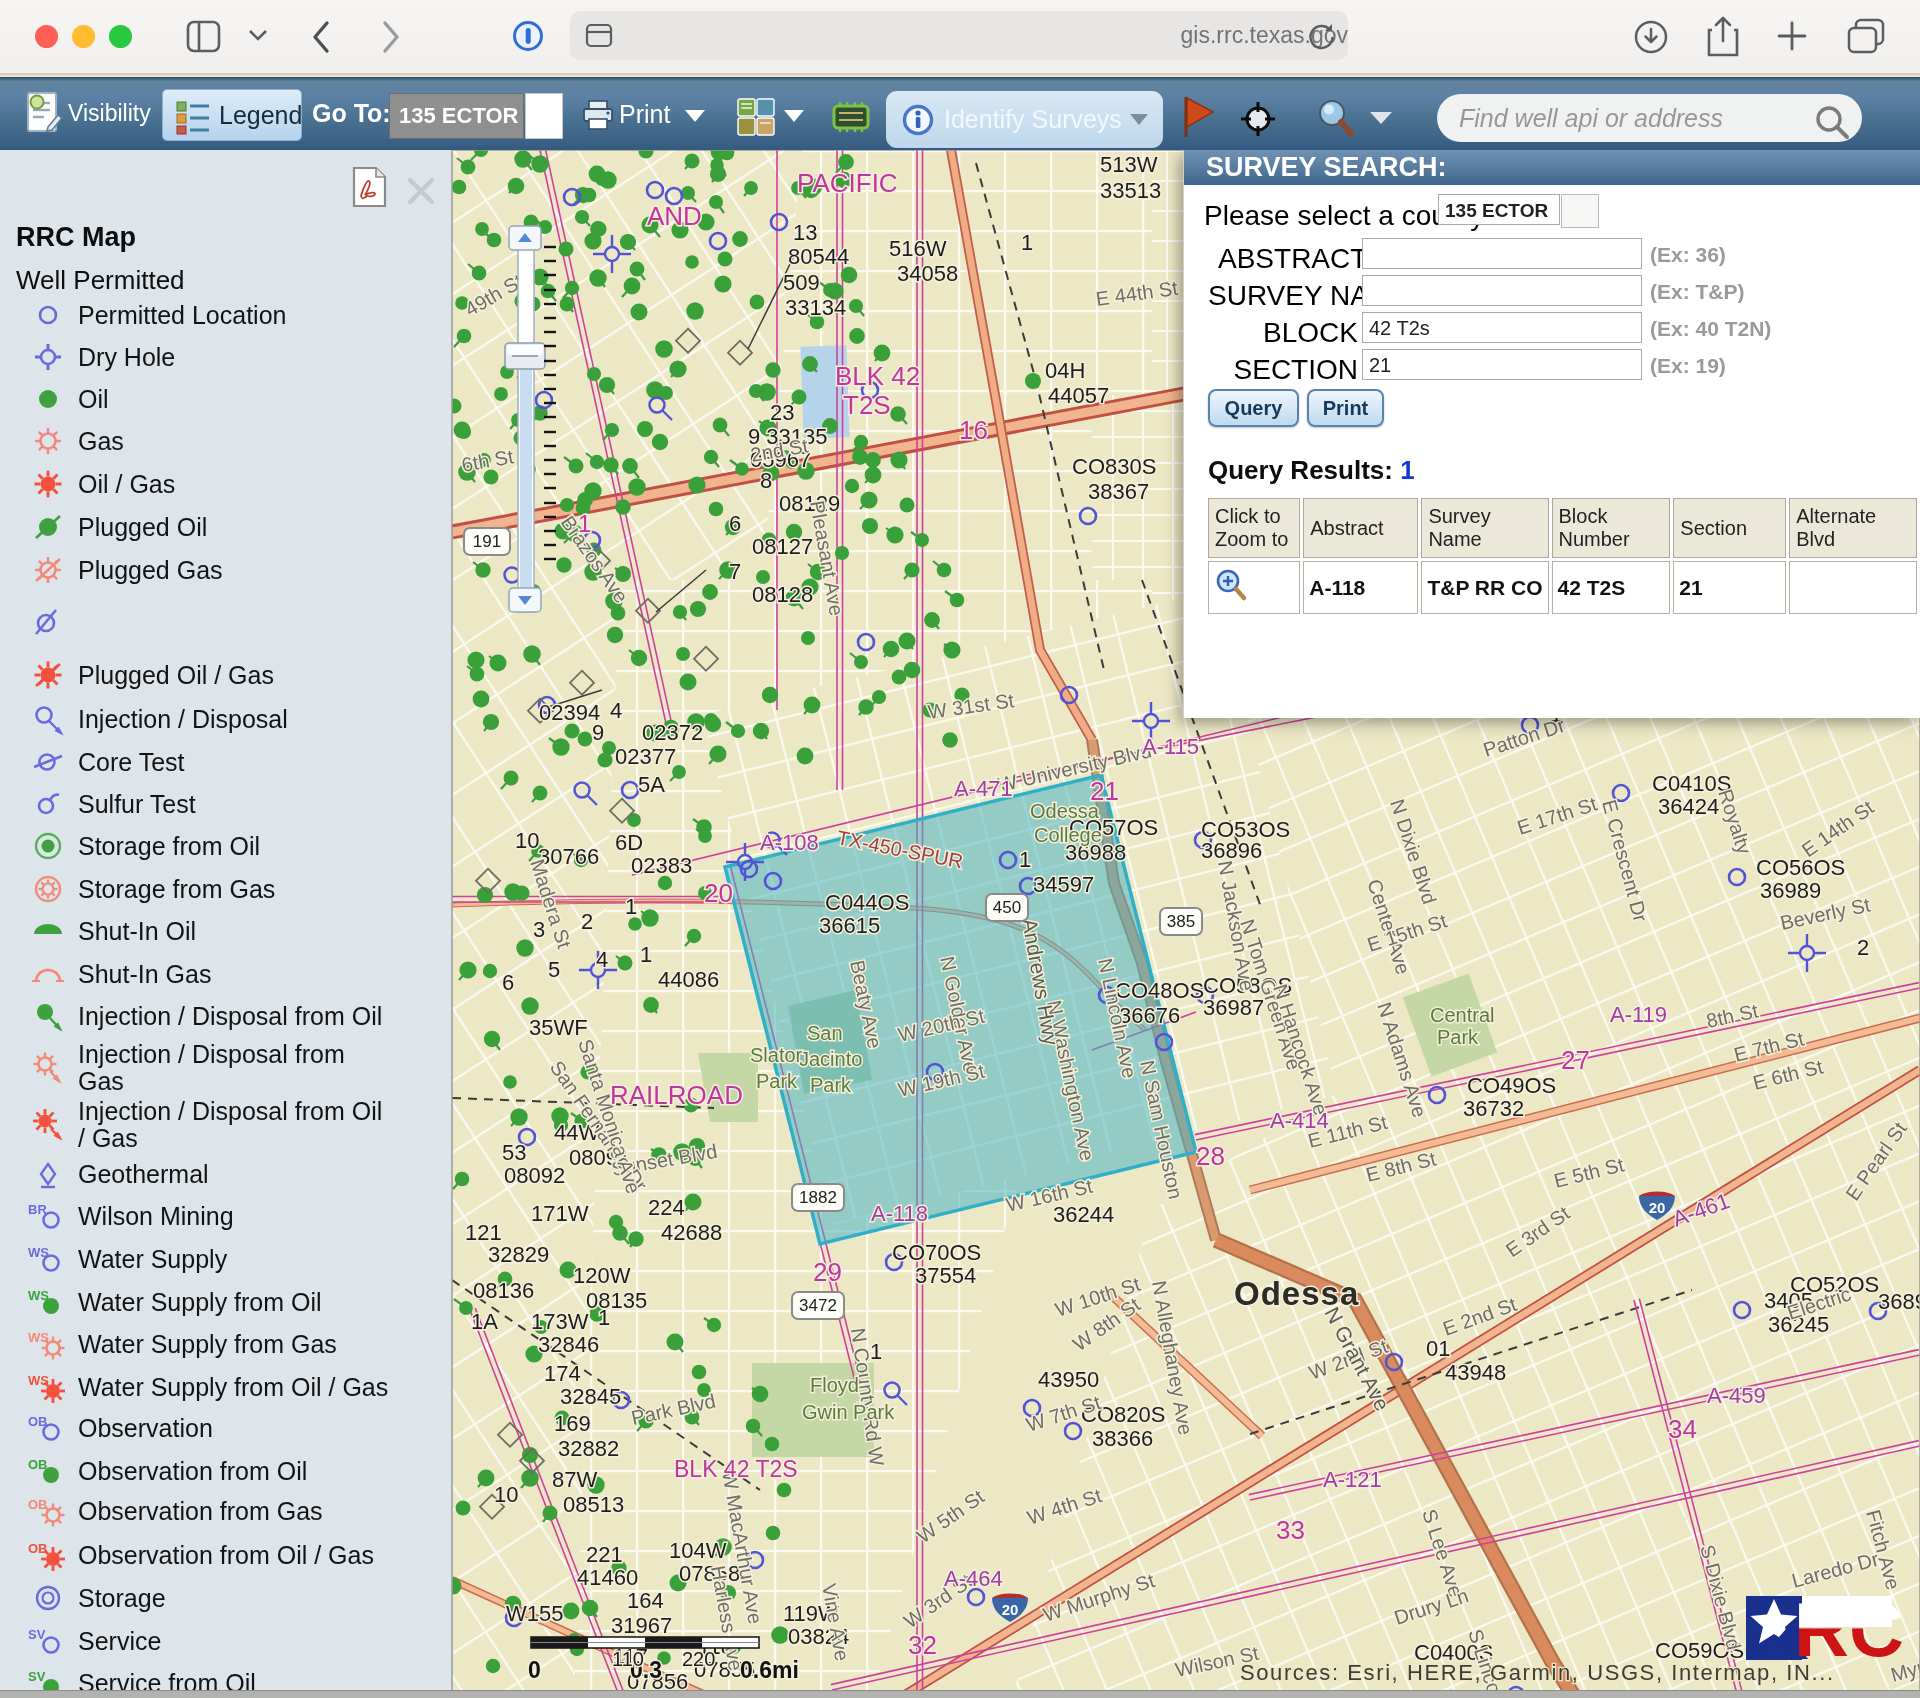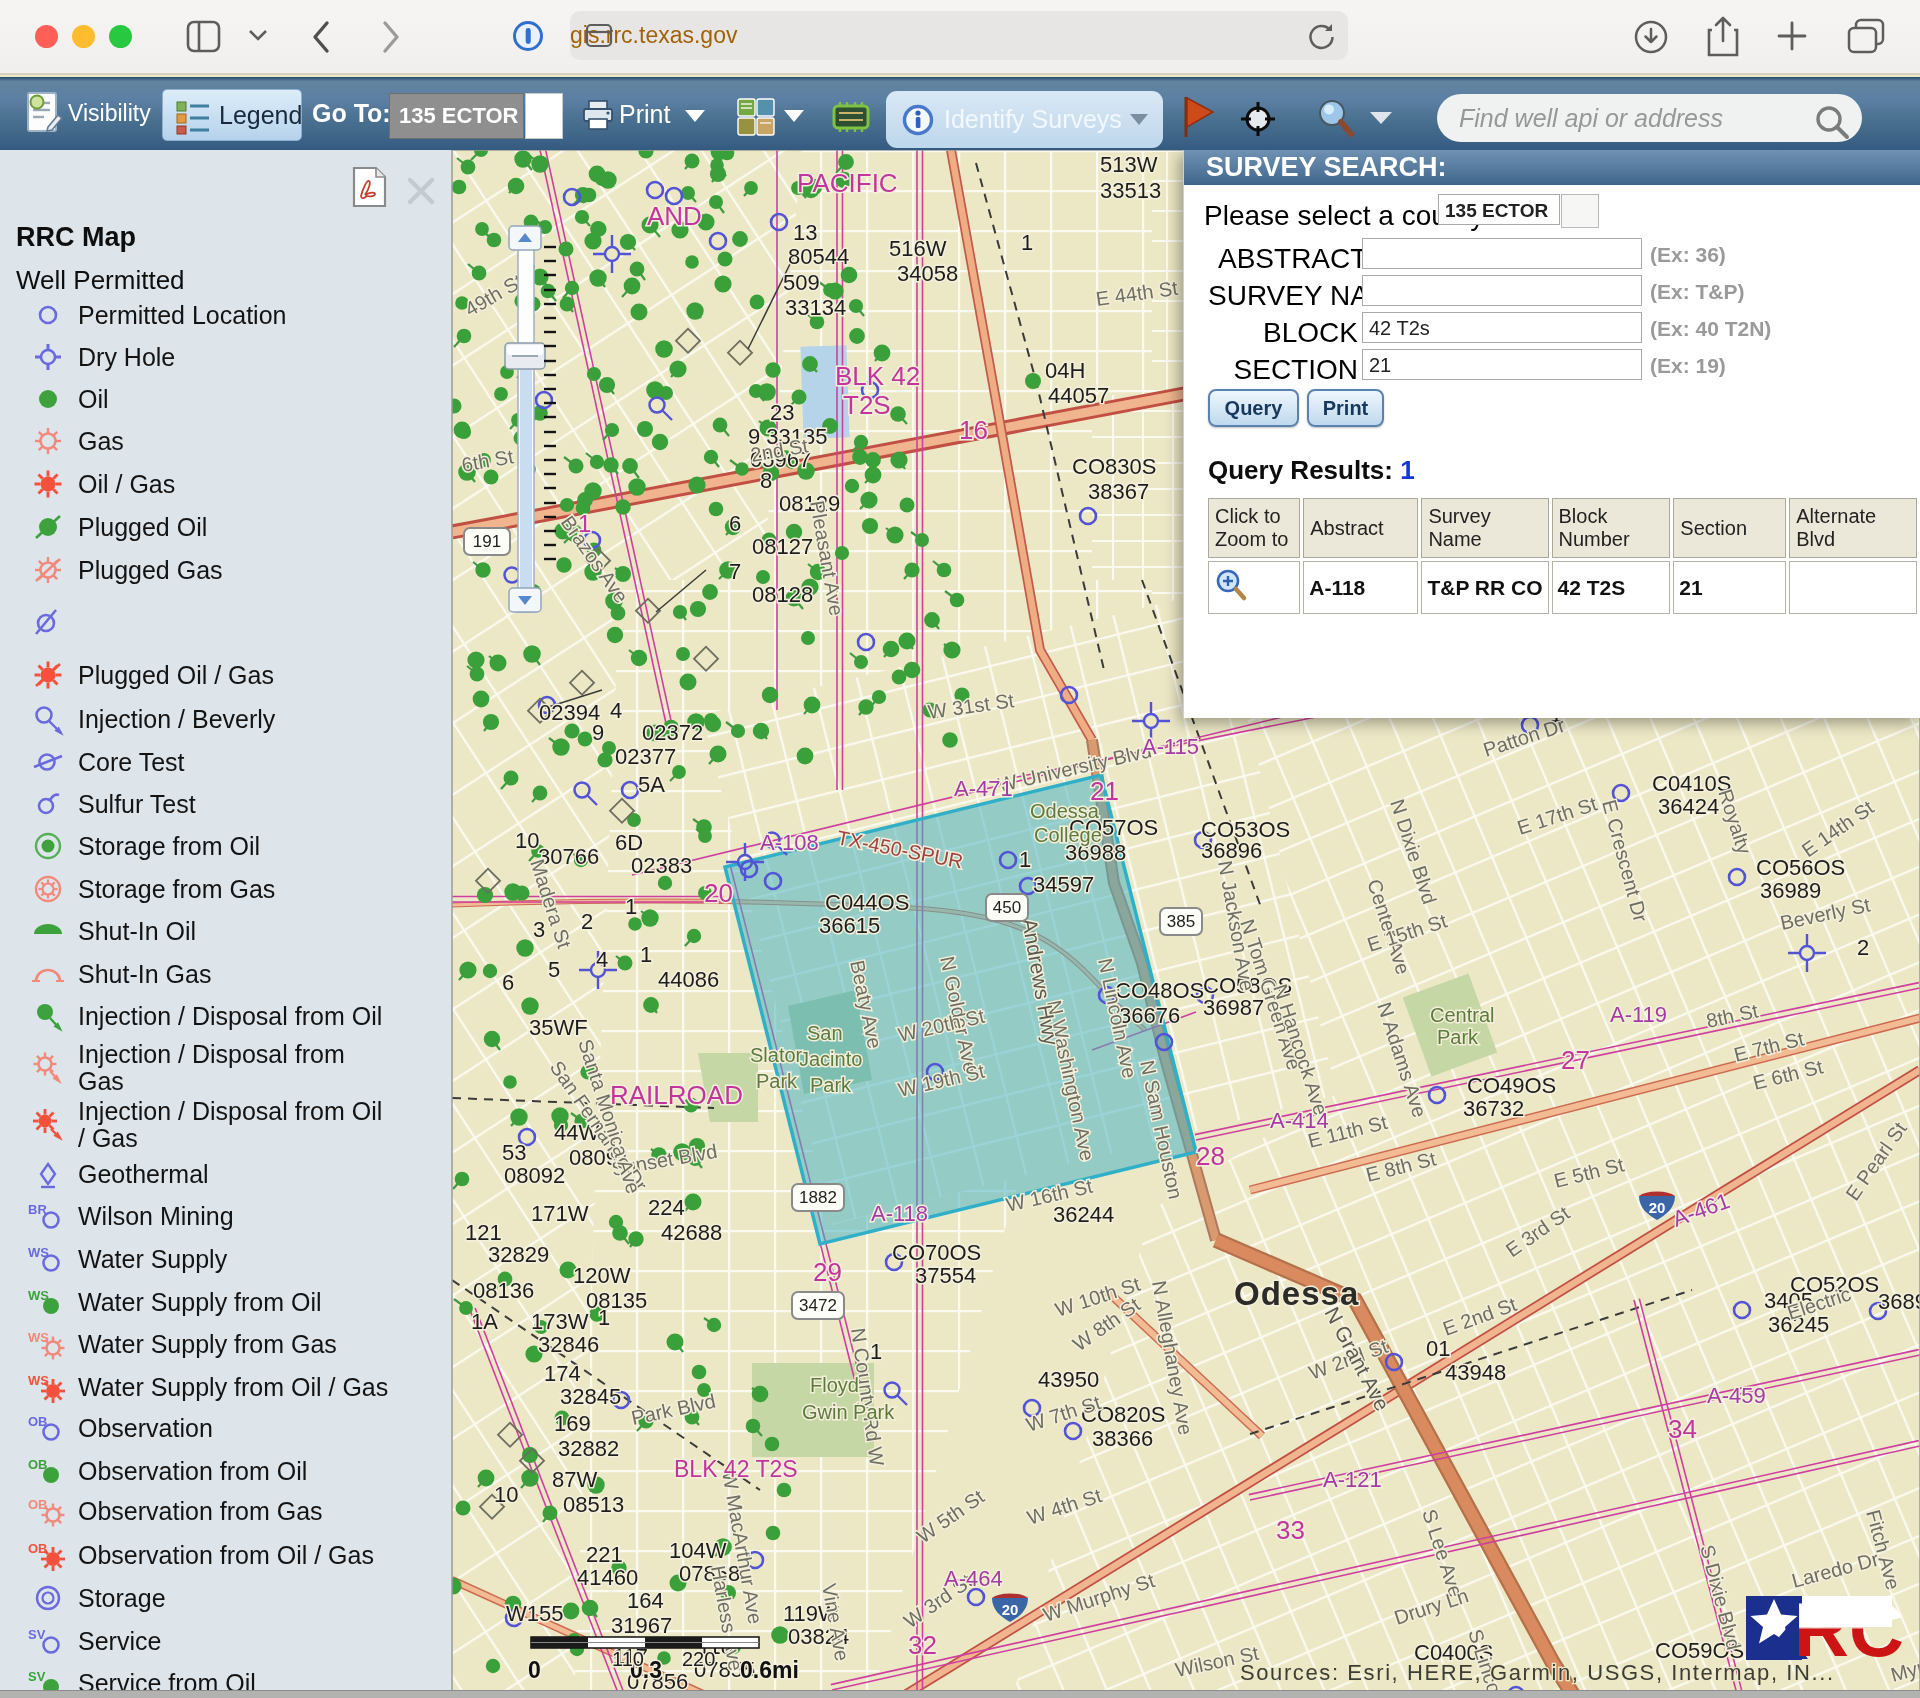--- a/index.html
+++ b/index.html
@@ -1,19 +1,19 @@
 <!DOCTYPE html>
 <html><head><meta charset="utf-8">
 <style>
 *{margin:0;padding:0;box-sizing:border-box}
 html,body{width:1920px;height:1698px;overflow:hidden;font-family:"Liberation Sans",sans-serif;background:#ece8c6}
 .abs{position:absolute}
 #chrome{position:absolute;left:0;top:0;width:1920px;height:75px;background:linear-gradient(#f7f5f4,#f1efee);border-bottom:2px solid #d6cfc2;z-index:30}
 .tl{position:absolute;top:25px;width:23px;height:23px;border-radius:50%}
-#urlpill{position:absolute;left:570px;top:11px;width:778px;height:49px;border-radius:10px;background:#e8e6e5;color:#a16207;font-size:23px;text-align:left;line-height:49px}
+#urlpill{position:absolute;left:570px;top:11px;width:778px;height:49px;border-radius:10px;background:#e8e6e5;color:#737373;font-size:23px;text-align:right;line-height:49px}
 #toolbar{position:absolute;left:0;top:77px;width:1920px;height:73px;z-index:29;background:linear-gradient(180deg,#254a70 0%,#62849f 6%,#5c80a4 30%,#49708f 60%,#3c6186 88%,#335a80 100%)}
 #toolbar .wtxt{color:#fff;font-size:25px}
 #legendbtn{position:absolute;left:162px;top:12px;width:140px;height:52px;background:linear-gradient(#ddedf9,#b5d2ec);border:1px solid #8fafd0;border-radius:5px}
 #identify{position:absolute;left:886px;top:14px;width:277px;height:57px;background:linear-gradient(#d9e8f5,#bed7eb);border-radius:11px}
 #findbox{position:absolute;left:1437px;top:17px;width:425px;height:48px;border-radius:24px;background:#f0f2f2;color:#979797;font-style:italic;font-size:25px;line-height:48px;padding-left:22px}
 #leftpanel{position:absolute;left:0;top:150px;width:452px;height:1548px;background:#dde5eb;border-right:1px solid #a9adb0;z-index:20;overflow:hidden}
 .lr{position:absolute;left:20px;transform:translateY(-50%);display:flex;align-items:center;color:#131313;font-size:25px;line-height:27px}
 .lr svg{flex:0 0 58px}
 .lr span{display:block;width:322px}
 #map{position:absolute;left:452px;top:150px;z-index:1}
@@ -268,21 +268,21 @@
         <line x1="16" y1="28" x2="40" y2="6" stroke="#f4513c" stroke-width="2.6"></line>
       </svg>
       <span>Plugged Oil / Gas</span>
     </div>
 <div class="lr" style="top:569px">
       <svg width="58" height="34" viewBox="0 0 58 34">
         <circle cx="24" cy="13" r="7.5" fill="none" stroke="#6a6ade" stroke-width="2.6"></circle>
         <line x1="28" y1="18" x2="41" y2="31" stroke="#6a6ade" stroke-width="2.4"></line>
         <path d="M43.7 33.7L34.4 28.7L38.7 24.4z" fill="#6a6ade"></path>
       </svg>
-      <span>Injection / Beverly</span>
+      <span>Injection / Disposal</span>
     </div>
 <div class="lr" style="top:612px">
       <svg width="58" height="34" viewBox="0 0 58 34">
         <circle cx="27" cy="17" r="7.5" fill="none" stroke="#6a6ade" stroke-width="2.6"></circle>
         <line x1="14" y1="22" x2="42" y2="11" stroke="#6a6ade" stroke-width="2.6"></line>
       </svg>
       <span>Core Test</span>
     </div>
 <div class="lr" style="top:654px">
       <svg width="58" height="34" viewBox="0 0 58 34">

